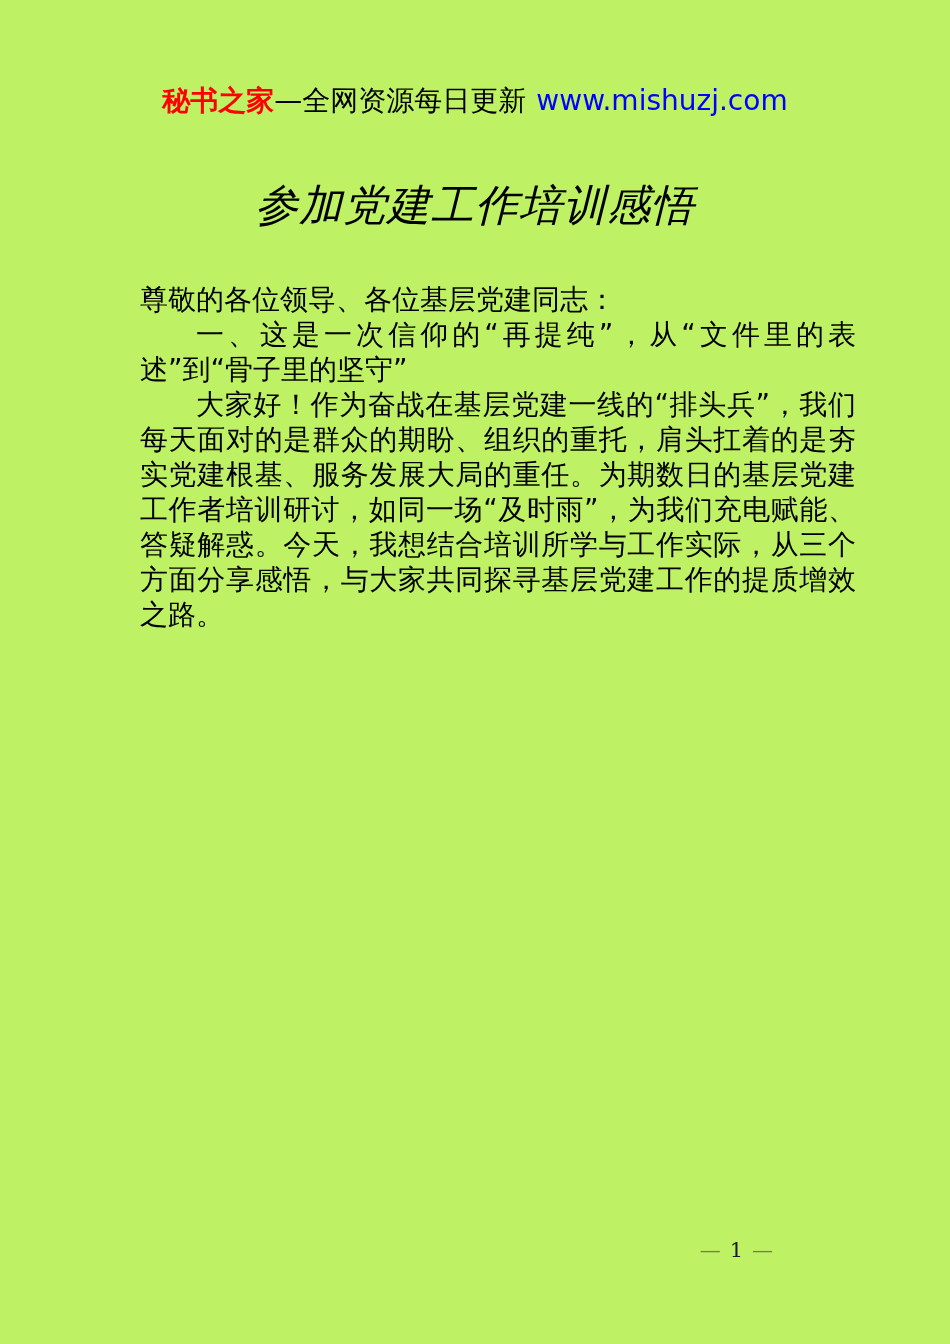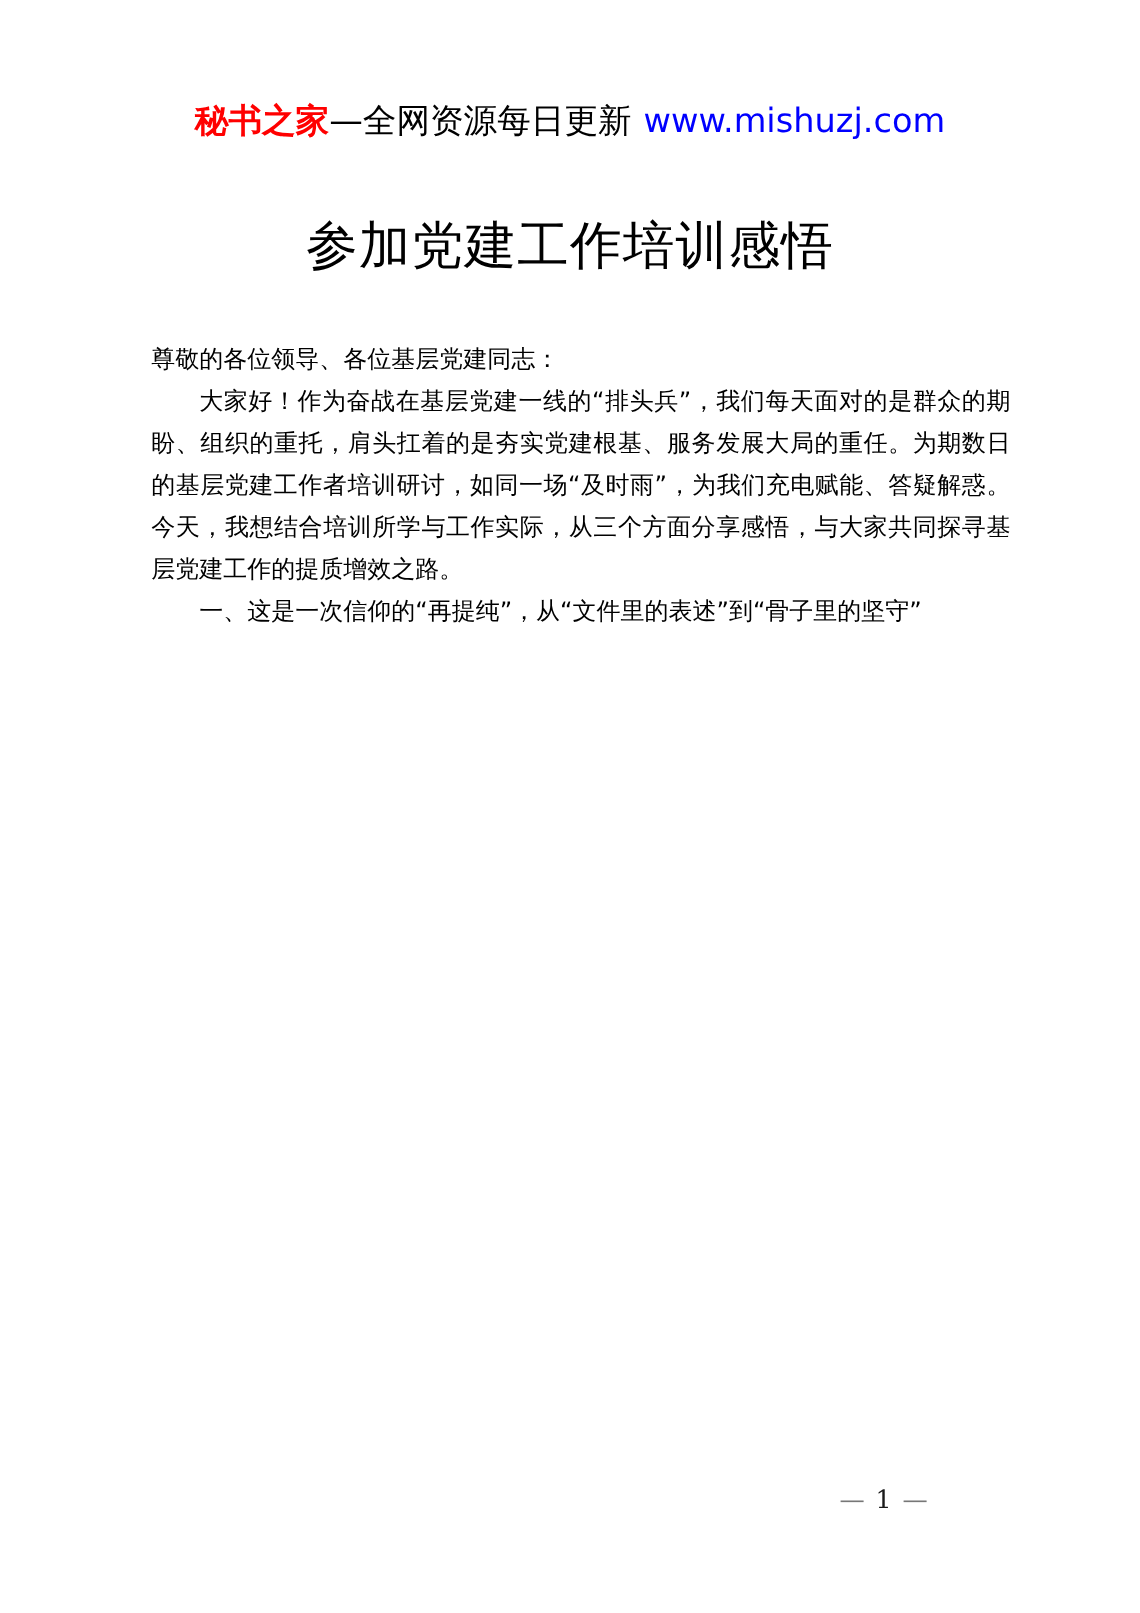--- a/index.html
+++ b/index.html
@@ -2,21 +2,21 @@
 <html><head>
 <meta charset="utf-8">
 <style>
   * { margin: 0; padding: 0; box-sizing: border-box; }
   html, body { background: #e8e8e8; }
   .page {
     position: relative;
     width: 950px;
     height: 1344px;
     margin: 0 auto;
-    background: #ffffff;
+    background: #bef264;
     overflow: hidden;
     font-family: "DejaVu Sans", sans-serif;
     color: #000000;
   }
   .site-header {
     position: absolute;
     top: 86px;
     left: 0;
     width: 100%;
     text-align: center;
@@ -42,27 +42,28 @@
     position: absolute;
     top: 181px;
     left: 0;
     width: 100%;
     text-align: center;
     font-size: 43px;
     font-weight: 500;
     letter-spacing: 1px;
     line-height: 1.15;
     color: #000000;
+    font-style: italic;
   }
   .doc-body {
     position: absolute;
     top: 282px;
-    left: 126px;
+    left: 140px;
     width: 716px;
-    font-size: 20px;
+    font-size: 28px;
     line-height: 35px;
     text-align: justify;
     text-justify: inter-ideograph;
     color: #000000;
   }
   .doc-body p { margin: 0; }
   .doc-body p.indent { text-indent: 2em; }
   .page-number {
     position: absolute;
     top: 1240px;
@@ -88,21 +89,21 @@
 <div class="page">
 
   <div class="site-header">
     <span class="brand">秘书之家</span><span class="tagline">—全网资源每日更新</span><span class="url">www.mishuzj.com</span>
   </div>
 
   <div class="doc-title">参加党建工作培训感悟</div>
 
   <div class="doc-body">
     <p>尊敬的各位领导、各位基层党建同志：</p>
+    <p class="indent">一、这是一次信仰的“再提纯”，从“文件里的表述”到“骨子里的坚守”</p>
     <p class="indent">大家好！作为奋战在基层党建一线的“排头兵”，我们每天面对的是群众的期盼、组织的重托，肩头扛着的是夯实党建根基、服务发展大局的重任。为期数日的基层党建工作者培训研讨，如同一场“及时雨”，为我们充电赋能、答疑解惑。今天，我想结合培训所学与工作实际，从三个方面分享感悟，与大家共同探寻基层党建工作的提质增效之路。</p>
-    <p class="indent">一、这是一次信仰的“再提纯”，从“文件里的表述”到“骨子里的坚守”</p>
   </div>
 
   <div class="page-number">
     <span class="dash">—</span><span class="num">1</span><span class="dash">—</span>
   </div>
 
 </div>
 
 </body></html>

